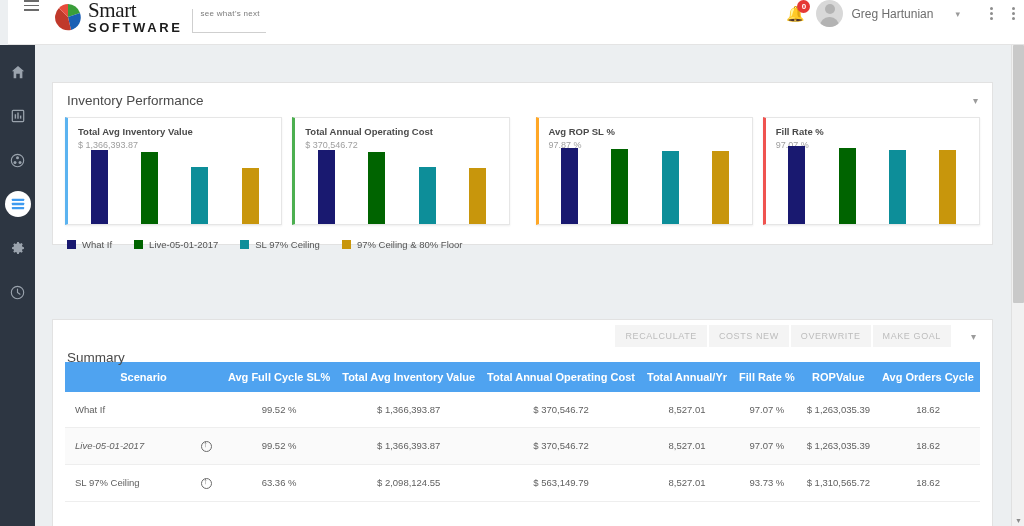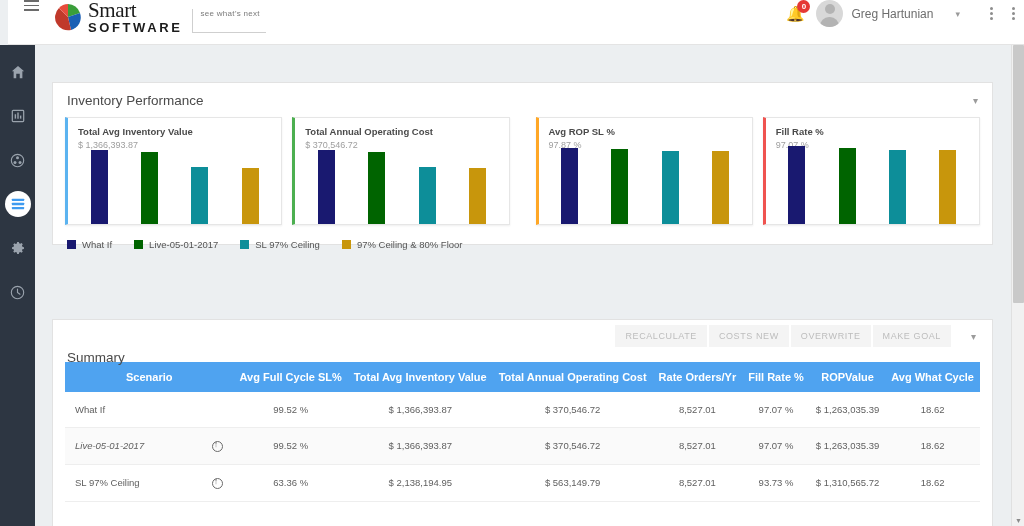--- a/index.html
+++ b/index.html
@@ -321,24 +321,24 @@
 
 
     <div class="table-wrap">
       <table>
         <thead>
             <tr>
               <th colspan="2">Scenario</th>
               <th>Avg Full Cycle SL%</th>
               <th>Total Avg Inventory Value</th>
               <th>Total Annual Operating Cost</th>
-              <th>Rate Orders/Yr</th>
+              <th>Total Annual/Yr</th>
               <th>Fill Rate %</th>
               <th>ROPValue</th>
-              <th>Avg What Cycle</th>
+              <th>Avg Orders Cycle</th>
             </tr>
           </thead>
         <tbody>
             <tr class="">
               <td class="scenario">What If</td>
               <td class="infocell"></td>
               <td>99.52 %</td>
               <td>$ 1,366,393.87</td>
               <td>$ 370,546.72</td>
               <td>8,527.01</td>
@@ -354,21 +354,21 @@
               <td>$ 370,546.72</td>
               <td>8,527.01</td>
               <td>97.07 %</td>
               <td>$ 1,263,035.39</td>
               <td>18.62</td>
             </tr>
             <tr class="">
               <td class="scenario">SL 97% Ceiling</td>
               <td class="infocell"><span class="info-icon"></span></td>
               <td>63.36 %</td>
-              <td>$ 2,138,194.95</td>
+              <td>$ 2,098,124.55</td>
               <td>$ 563,149.79</td>
               <td>8,527.01</td>
               <td>93.73 %</td>
               <td>$ 1,310,565.72</td>
               <td>18.62</td>
             </tr>
           </tbody>
       </table>
     </div>
   </div>

